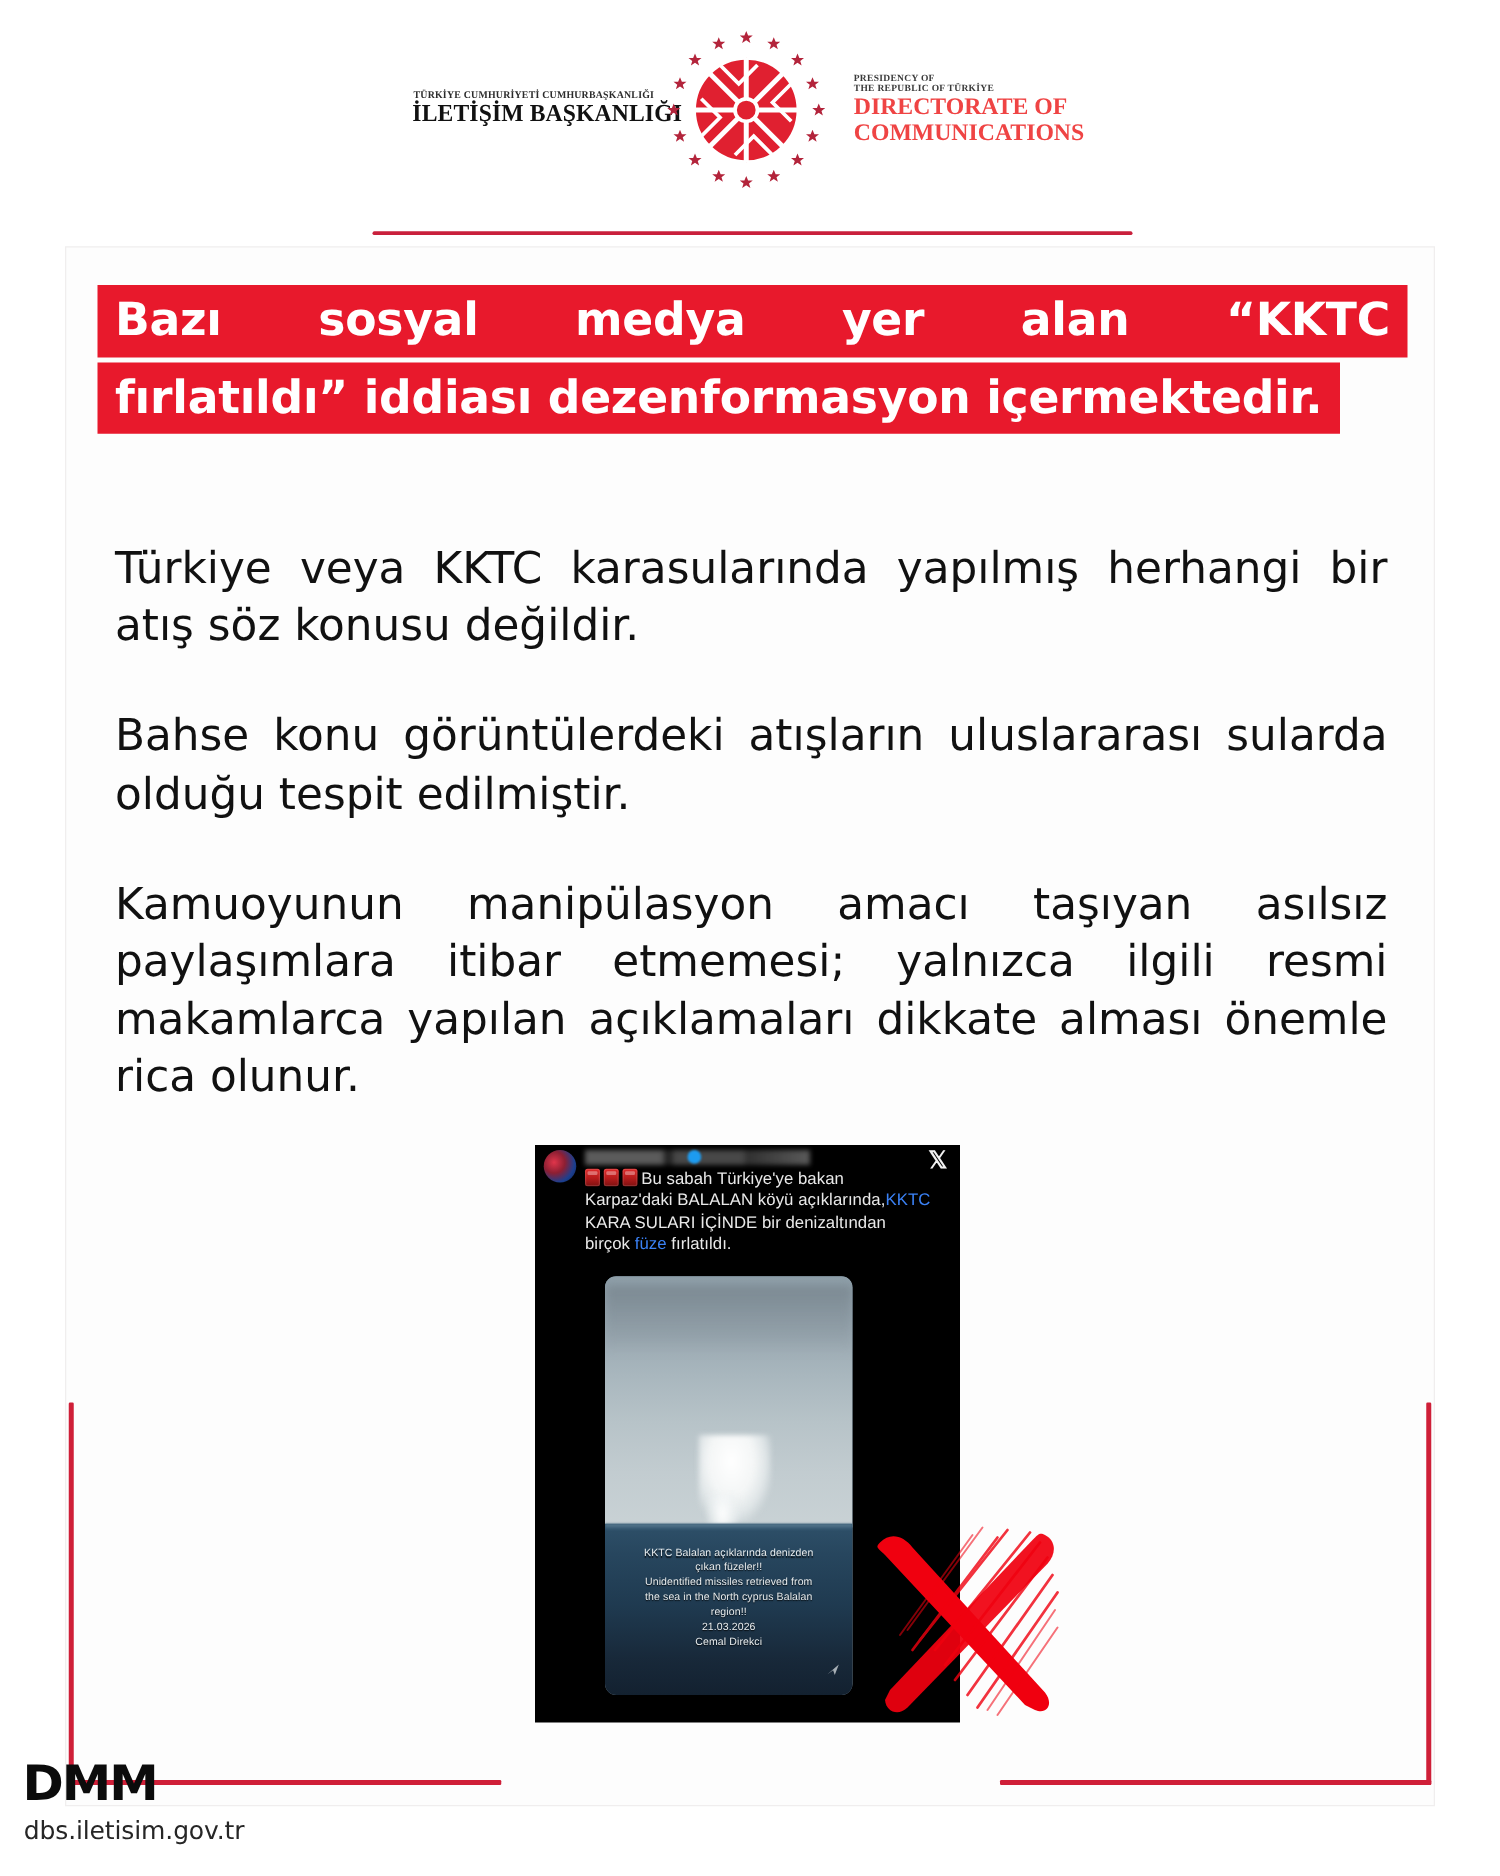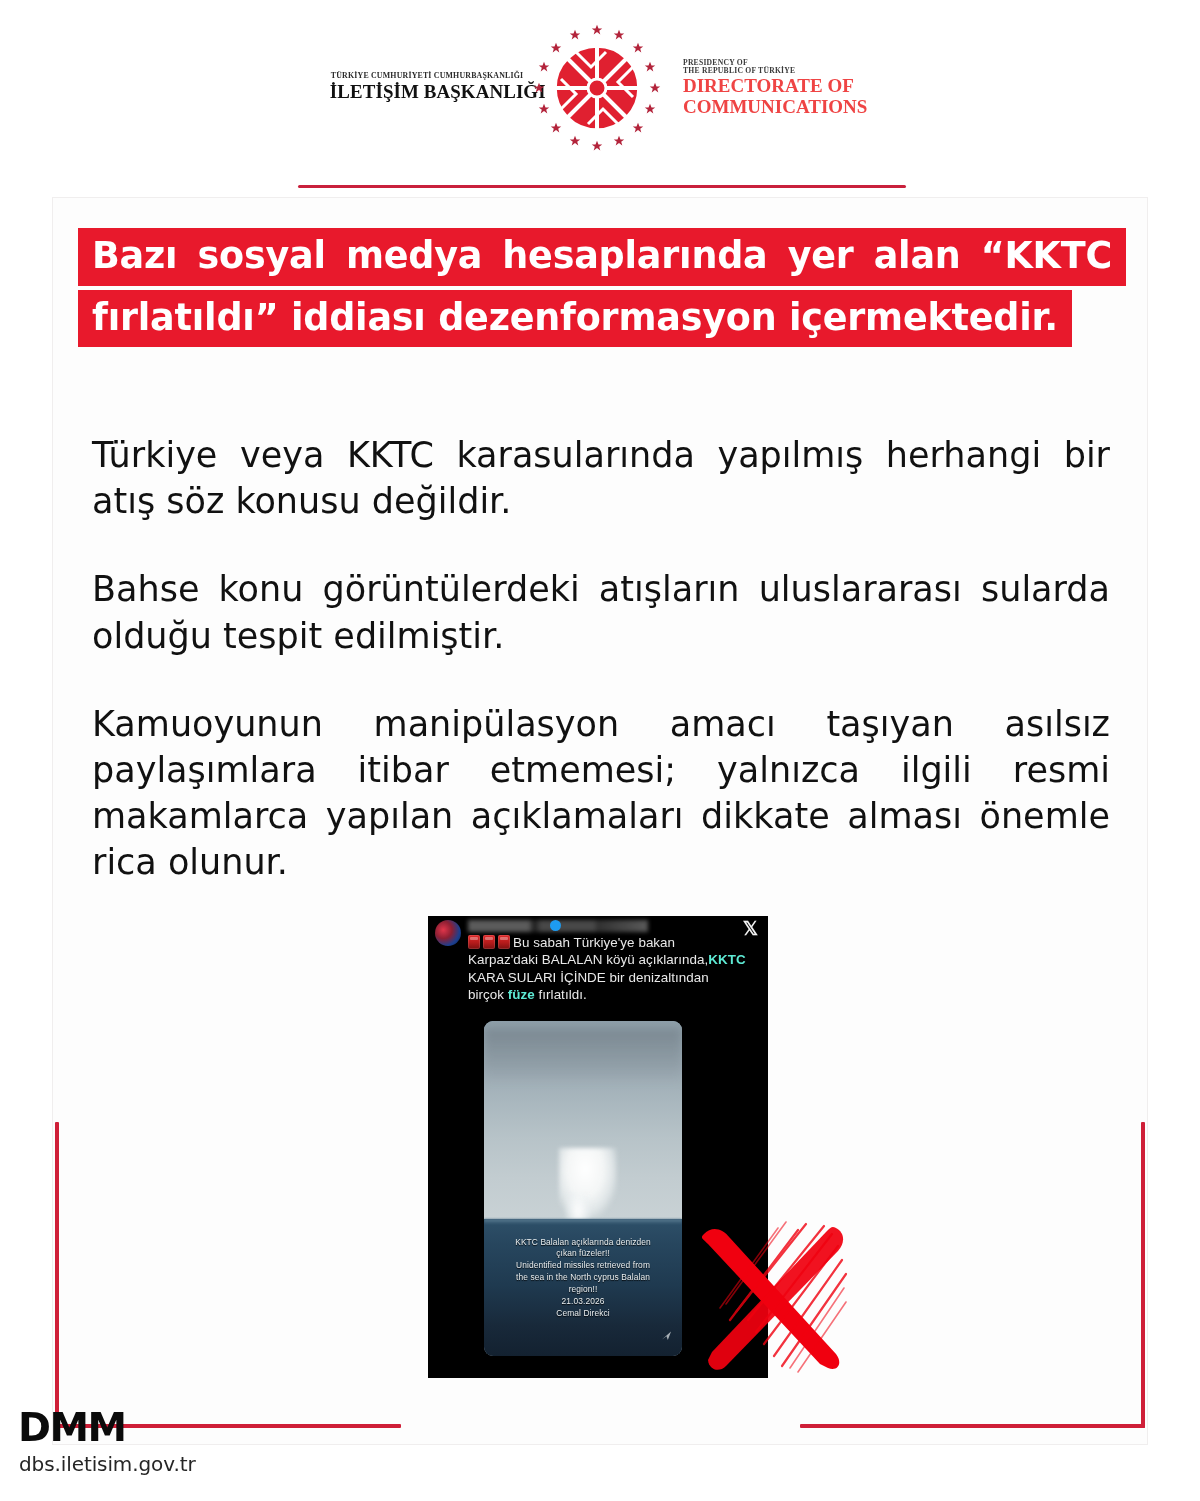--- a/index.html
+++ b/index.html
@@ -138,21 +138,21 @@
     color:#f2f2f2;font-family:"Liberation Serif", serif;
     font-size:19px;font-weight:700;line-height:1;
   }
   .tw-text{
     position:absolute;left:40px;top:18px;width:278px;
     color:#e9e9e9;
     font-family:"Liberation Sans", sans-serif;
     font-size:13.4px;line-height:1.30;
     letter-spacing:0.05px;
   }
-  .tw-text b{font-weight:700;color:#5eead4;}
+  .tw-text b{font-weight:400;color:#3b82f6;}
   .emoji{
     display:inline-block;width:12px;height:14px;vertical-align:-2px;
     margin-right:3px;border-radius:2px;
     background:linear-gradient(180deg,#e02a2a 0%,#b51b1b 55%,#7e1111 100%);
     box-shadow:inset 0 0 0 1px rgba(255,255,255,.12);
     position:relative;
   }
   .emoji:after{
     content:"";position:absolute;left:2px;top:2px;width:8px;height:3px;
     background:rgba(255,255,255,.35);border-radius:1px;
@@ -336,21 +336,20 @@
 <div class="corner cnr-bl-h"></div>
 <div class="corner cnr-br-v"></div>
 <div class="corner cnr-br-h"></div>
 
 <div class="headline">
   <div class="hl-line l1">
     <span class="hl-just" id="hl1">
         <span>Bazı</span>
         <span>sosyal</span>
         <span>medya</span>
-        <span>hesaplarında</span>
         <span>yer</span>
         <span>alan</span>
         <span>“KKTC</span>
       </span>
   </div>
   <div style="line-height:0;">
     <span class="hl-line l3">fırlatıldı” iddiası dezenformasyon içermektedir.</span>
   </div>
 </div>
 

